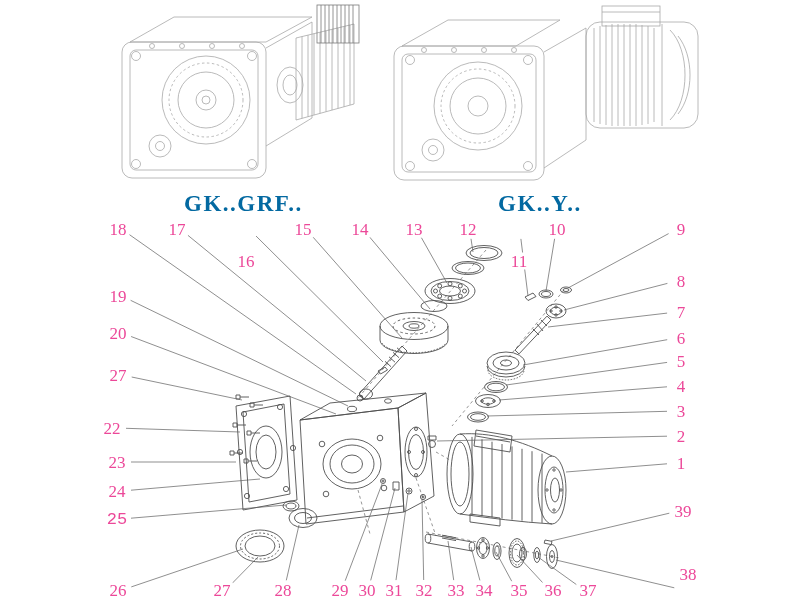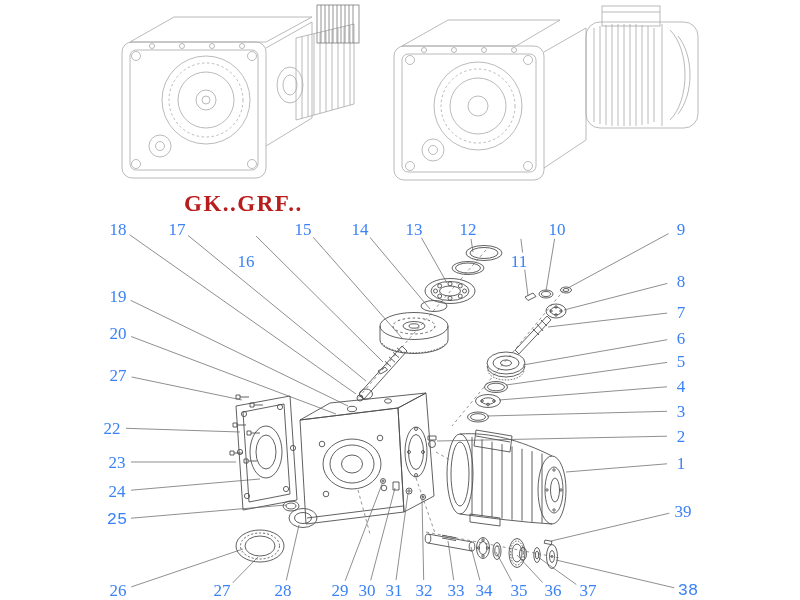--- a/index.html
+++ b/index.html
@@ -2,26 +2,26 @@
 <html><head>
 <meta charset="utf-8">
 <style>
   * { margin:0; padding:0; box-sizing:border-box; }
   html,body { width:800px; height:600px; background:#ffffff; }
   body { font-family:"Liberation Serif", serif; color:#151515; }
   #stage { position:relative; width:800px; height:600px; background:#ffffff; overflow:hidden; }
   #diagram-svg { position:absolute; left:0; top:0; width:800px; height:600px; }
   .variant-label {
     position:absolute; font-weight:bold; font-size:23px; letter-spacing:1.5px;
-    color:#b91c1c; white-space:nowrap;
+    color:#0369a1; white-space:nowrap;
   }
   #callout-layer { position:absolute; left:0; top:0; width:800px; height:600px; pointer-events:none; }
   .callout {
     position:absolute; transform:translate(-50%,-50%);
-    font-size:17px; line-height:1; color:#3b82f6; background:#ffffff; padding:0 2px;
+    font-size:17px; line-height:1; color:#ec4899; background:#ffffff; padding:0 2px;
   }
   #leader-lines line { stroke:#5f5f5f; stroke-width:0.7; }
 </style>
 </head>
 <body>
 
 <div id="stage">
 
   <svg id="diagram-svg" viewBox="0 0 800 600" xmlns="http://www.w3.org/2000/svg">
 
@@ -380,20 +380,21 @@
         <line x1="479.9" y1="580.4" x2="471" y2="547"></line>
         <line x1="511.8" y1="581.4" x2="496" y2="552"></line>
         <line x1="543.0" y1="583.0" x2="517" y2="555"></line>
         <line x1="576.3" y1="584.5" x2="538" y2="557"></line>
         <line x1="674.3" y1="587.8" x2="556" y2="560"></line>
       </g>
   </svg>
 
   <div class="variant-label" style="left:184px; top:191px;">GK..GRF..</div>
 
+  <div class="variant-label" style="left:498px; top:191px;">GK..Y..</div>
 
   <div id="callout-layer">
       <span class="callout" style="left: 118px; top: 229px;">18</span>
       <span class="callout" style="left: 177px; top: 229px;">17</span>
       <span class="callout" style="left: 246px; top: 229px; margin-top: 32px;">16</span>
       <span class="callout" style="left: 303px; top: 229px;">15</span>
       <span class="callout" style="left: 360px; top: 229px;">14</span>
       <span class="callout" style="left: 414px; top: 229px;">13</span>
       <span class="callout" style="left: 468px; top: 229px;">12</span>
       <span class="callout" style="left: 519px; top: 229px; margin-top: 32px;">11</span>
@@ -420,15 +421,15 @@
       <span class="callout" style="left: 283px; top: 590px;">28</span>
       <span class="callout" style="left: 340px; top: 590px;">29</span>
       <span class="callout" style="left: 367px; top: 590px;">30</span>
       <span class="callout" style="left: 394px; top: 590px;">31</span>
       <span class="callout" style="left: 424px; top: 590px;">32</span>
       <span class="callout" style="left: 456px; top: 590px;">33</span>
       <span class="callout" style="left: 484px; top: 590px;">34</span>
       <span class="callout" style="left: 519px; top: 590px;">35</span>
       <span class="callout" style="left: 553px; top: 590px;">36</span>
       <span class="callout" style="left: 588px; top: 590px;">37</span>
-      <span class="callout" style="left: 688px; top: 590px; font-family: Liberation Mono, monospace;">38</span>
+      <span class="callout" style="left: 688px; top: 574px;">38</span>
     </div>
 </div>
 
 </body></html>

